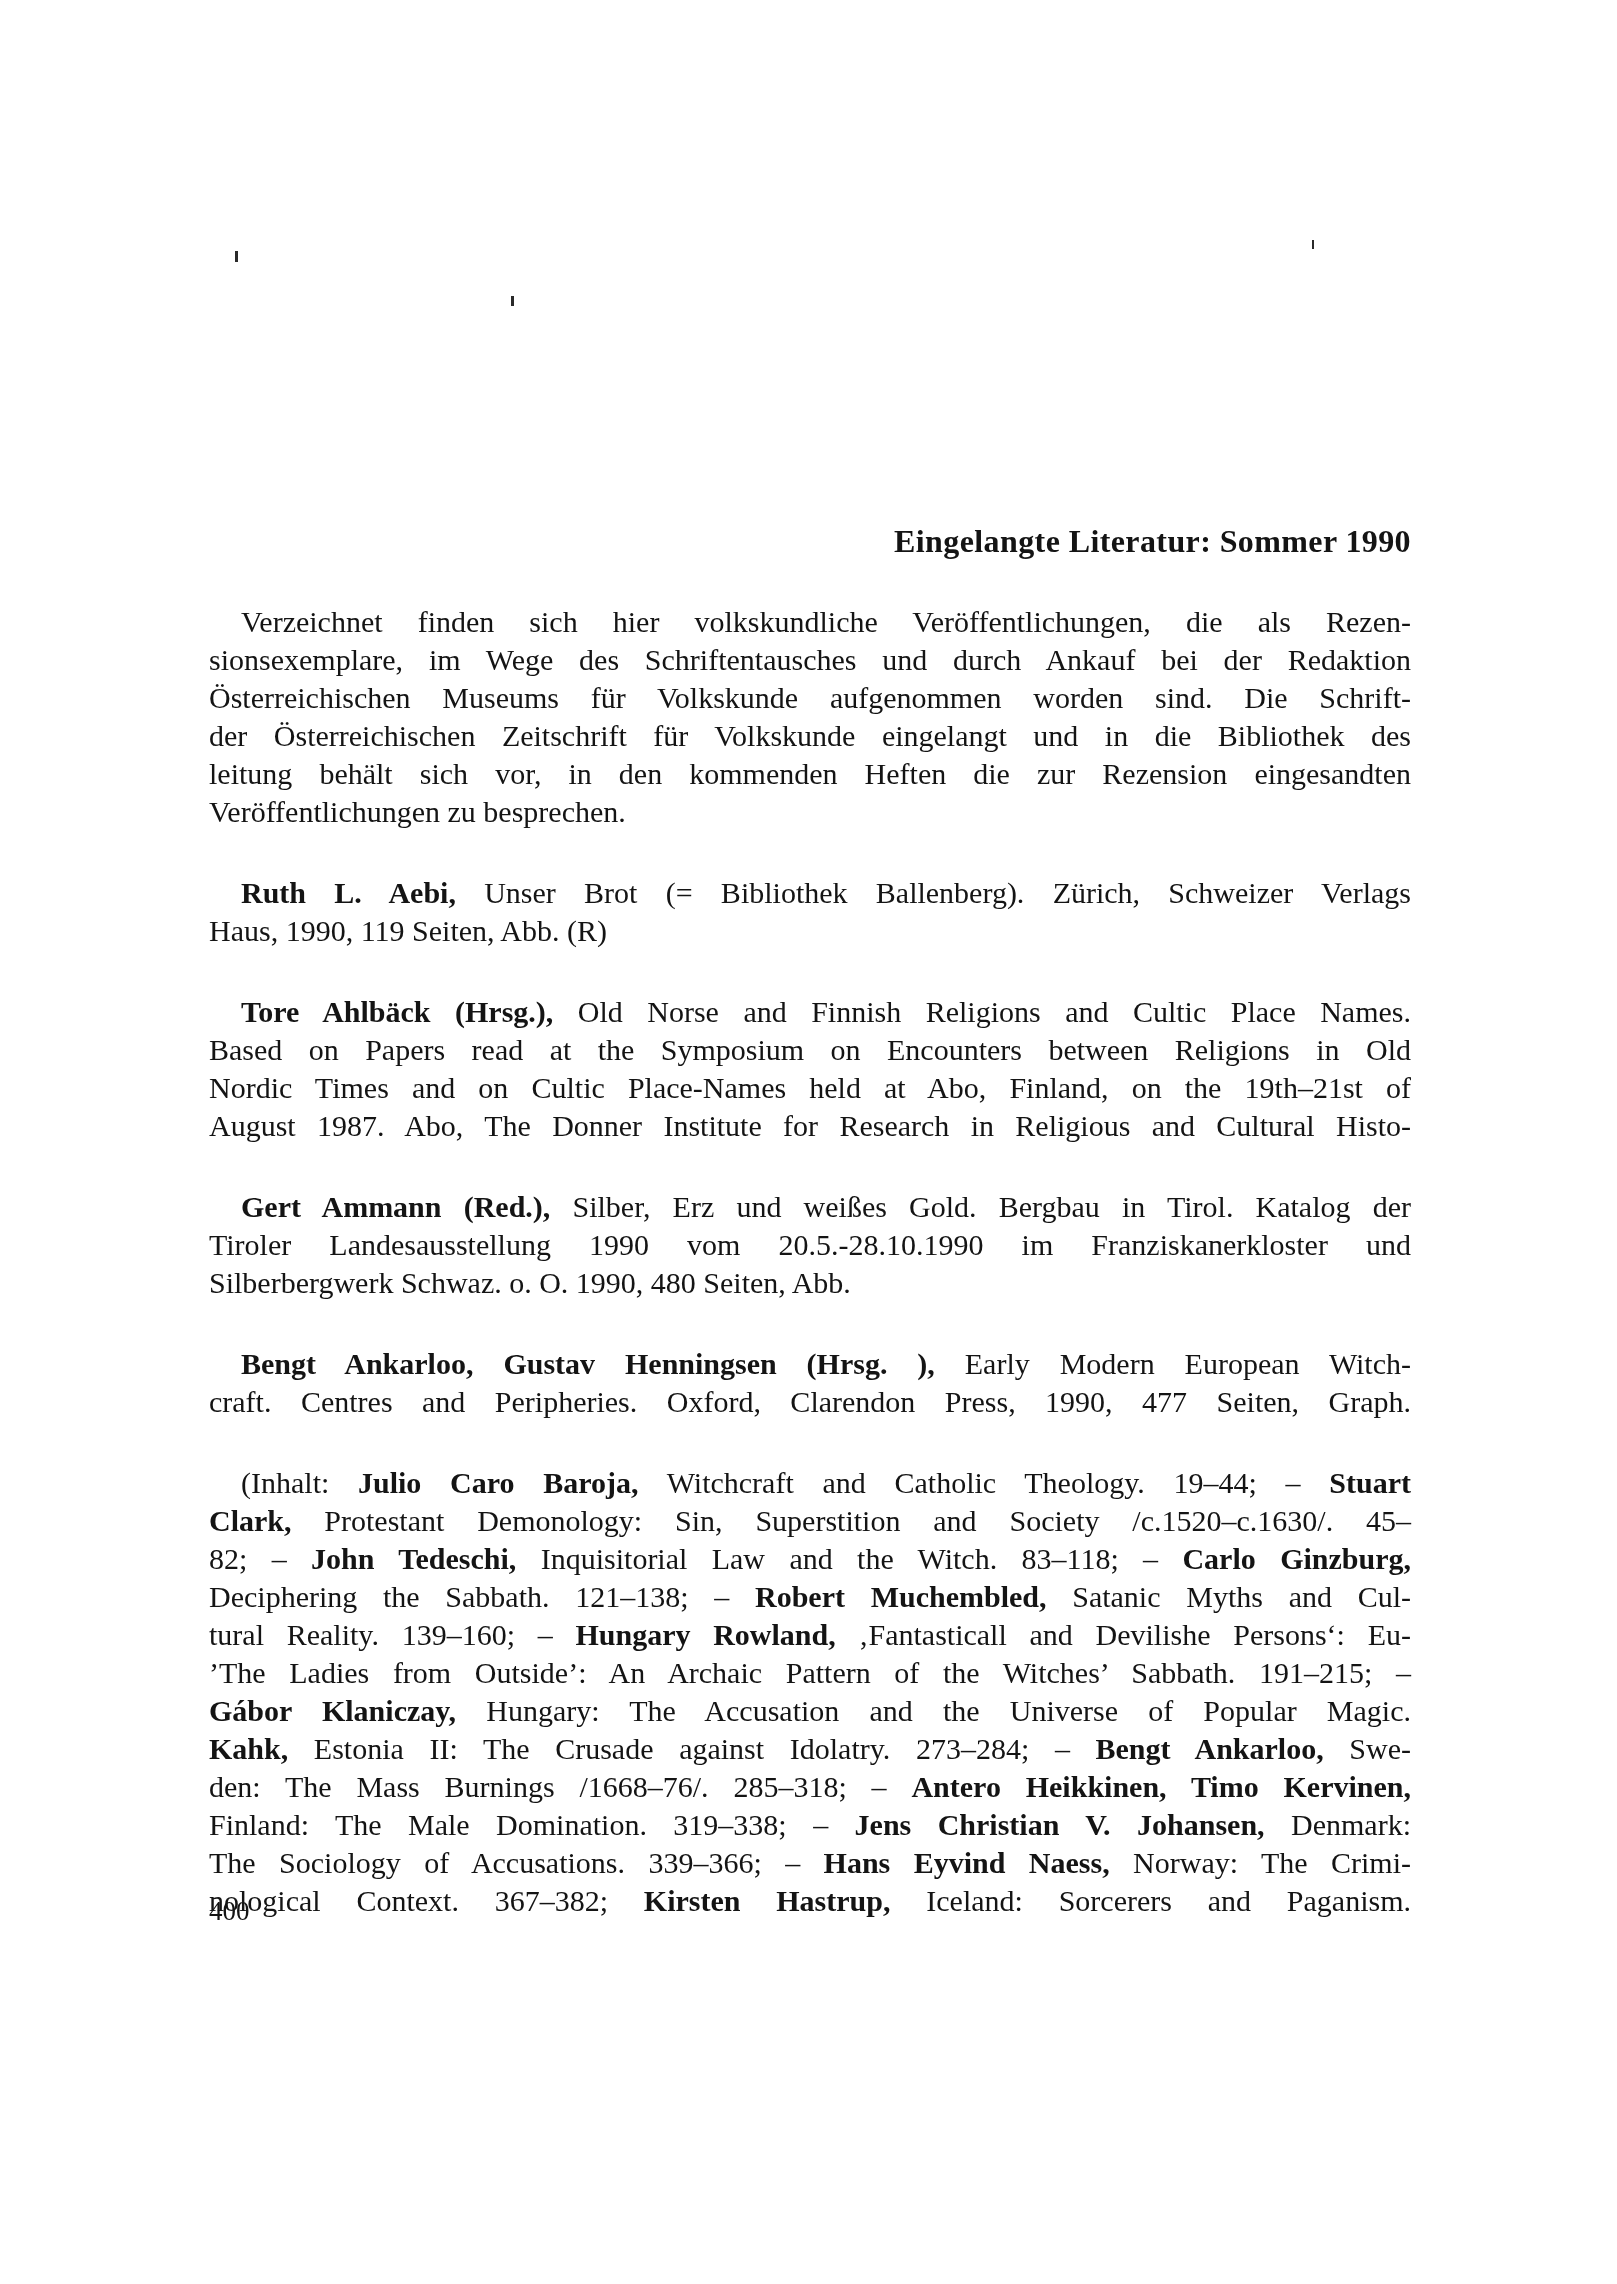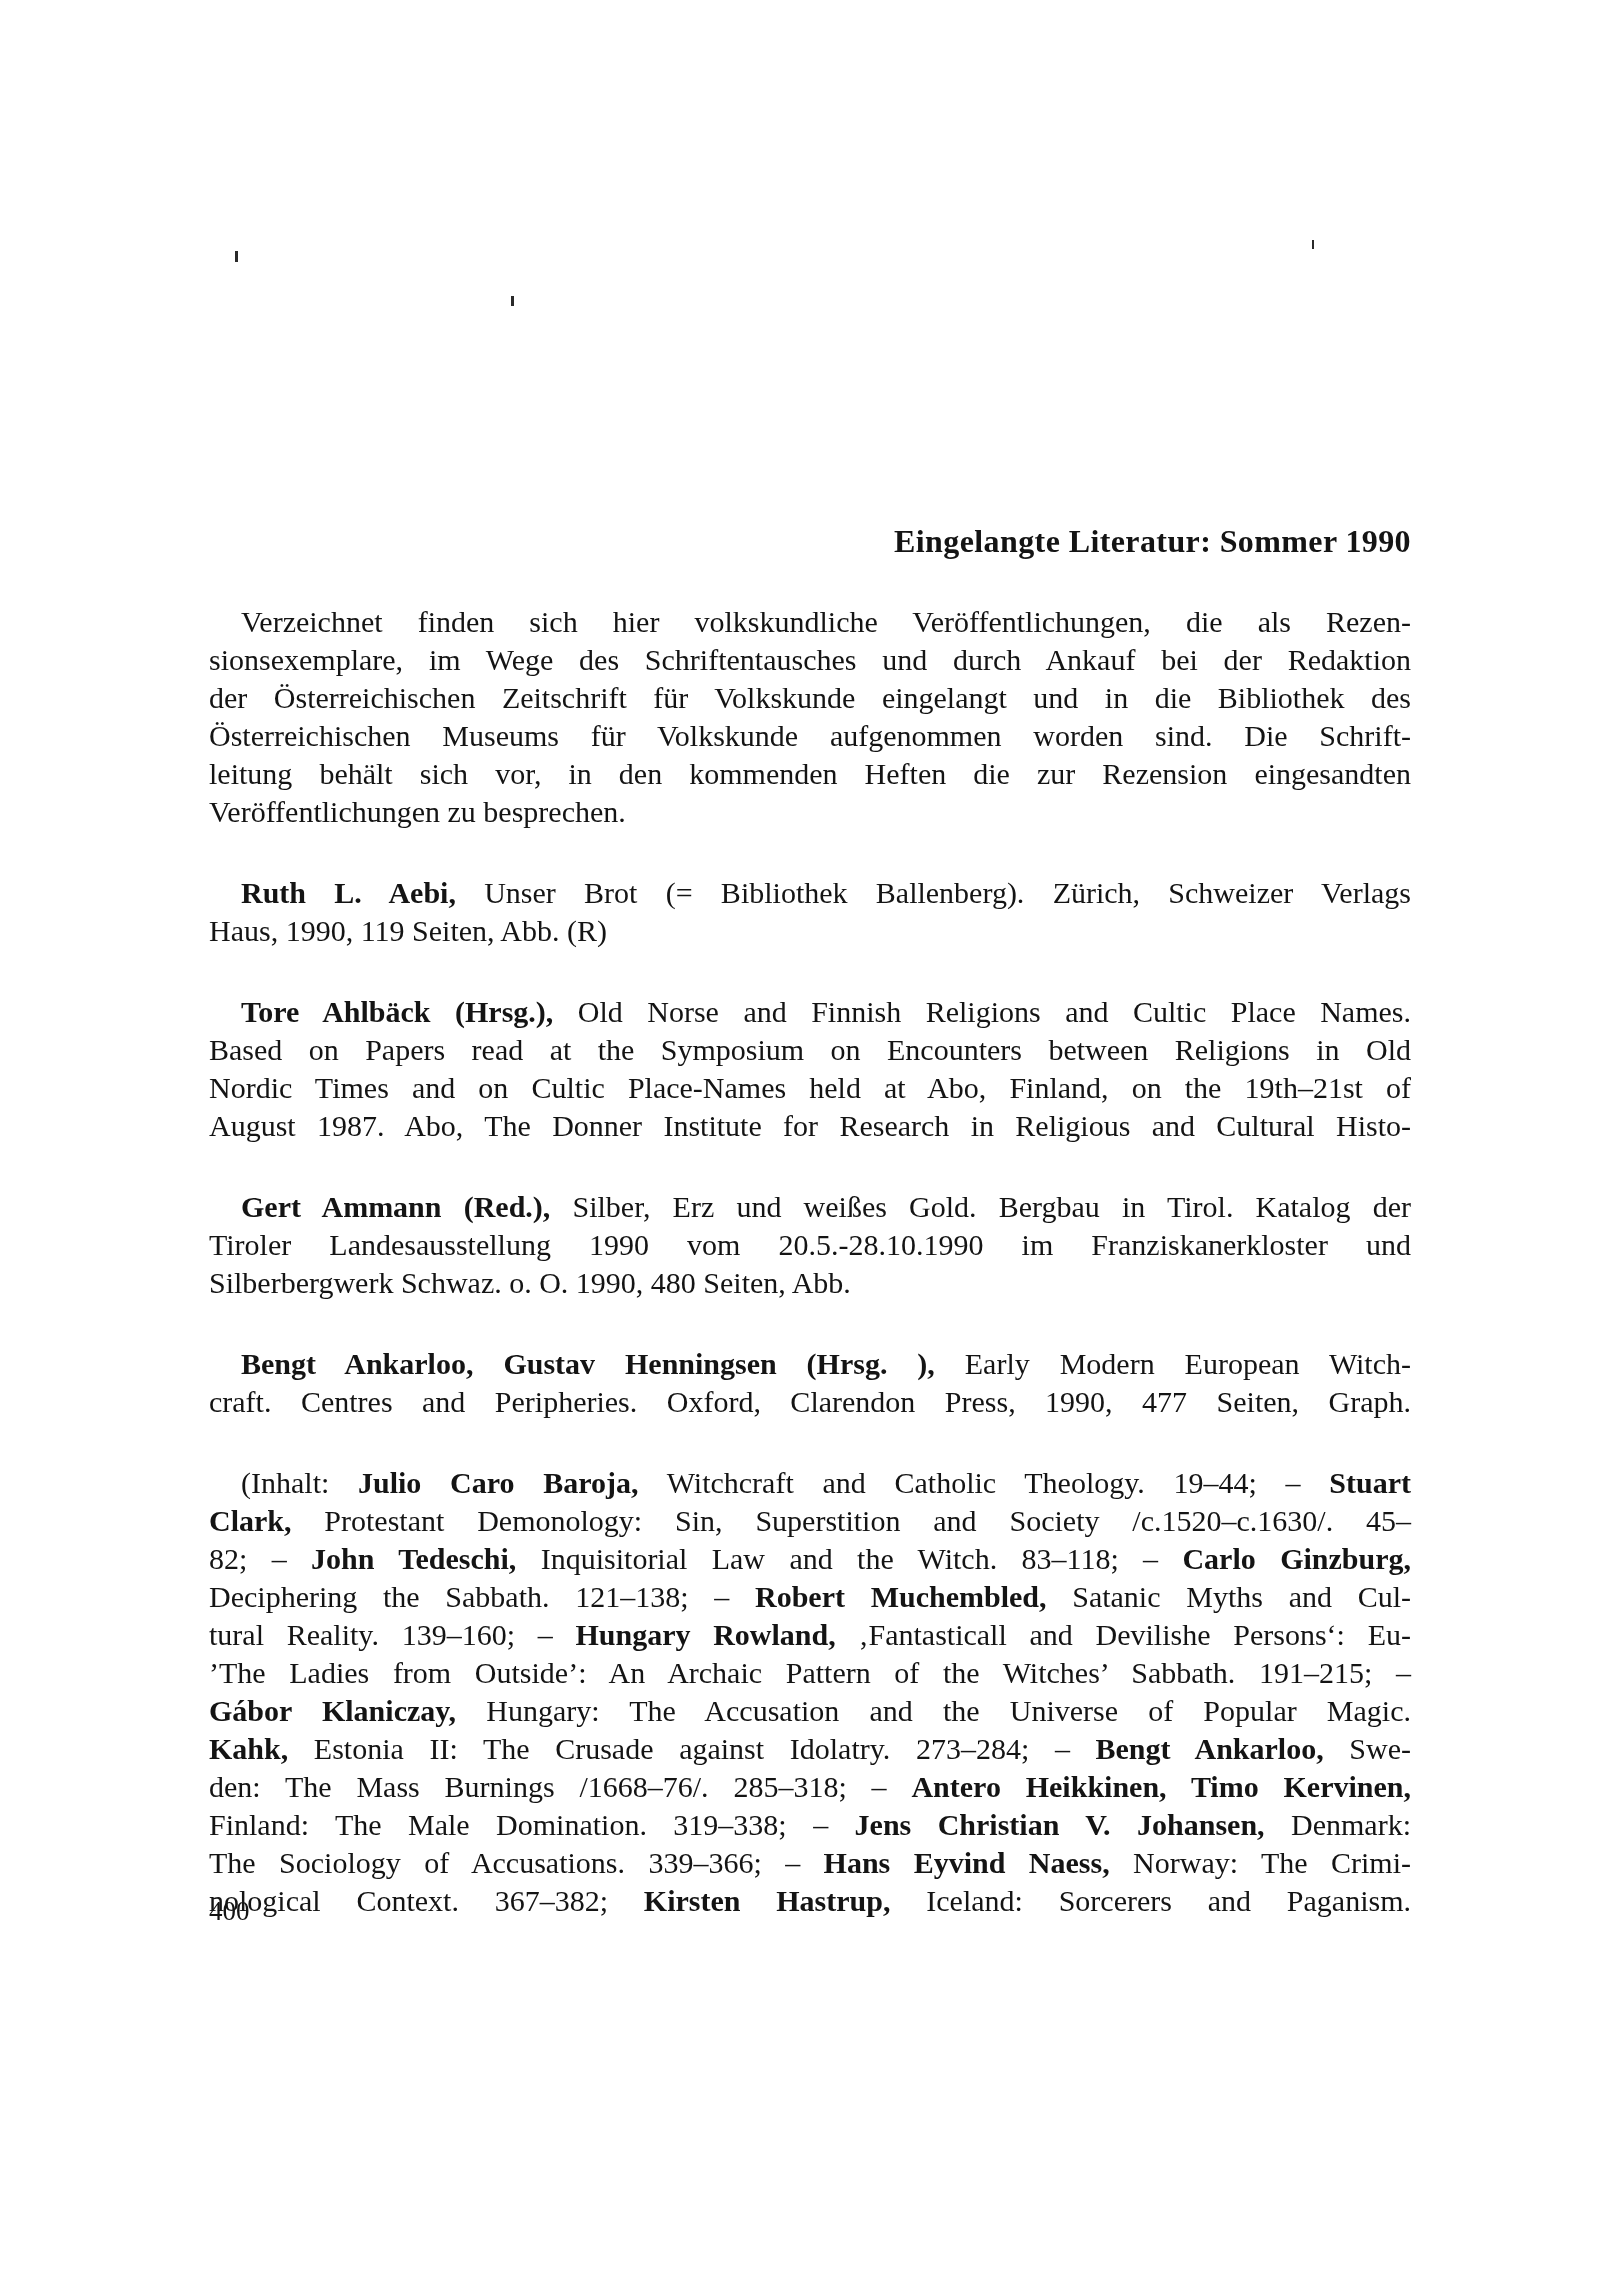--- a/index.html
+++ b/index.html
@@ -71,22 +71,22 @@
   <div class="speck s1"></div>
   <div class="speck s2"></div>
   <div class="speck s3"></div>
 
   <div class="doc">
     <div class="title">Eingelangte Literatur: Sommer 1990</div>
     <div id="content">
         <div class="para">
           <div class="line ind"><span>Verzeichnet finden sich hier volkskundliche Veröffentlichungen, die als Rezen-</span></div>
           <div class="line"><span>sionsexemplare, im Wege des Schriftentausches und durch Ankauf bei der Redaktion</span></div>
+          <div class="line"><span>Österreichischen Museums für Volkskunde aufgenommen worden sind. Die Schrift-</span></div>
           <div class="line"><span>der Österreichischen Zeitschrift für Volkskunde eingelangt und in die Bibliothek des</span></div>
-          <div class="line"><span>Österreichischen Museums für Volkskunde aufgenommen worden sind. Die Schrift-</span></div>
           <div class="line"><span>leitung behält sich vor, in den kommenden Heften die zur Rezension eingesandten</span></div>
           <div class="line nj"><span>Veröffentlichungen zu besprechen.</span></div>
         </div>
         <div class="para">
           <div class="line ind"><span class="b">Ruth L. Aebi,</span><span> Unser Brot  (= Bibliothek Ballenberg). Zürich, Schweizer Verlags</span></div>
           <div class="line nj"><span>Haus, 1990, 119 Seiten, Abb. (R)</span></div>
         </div>
         <div class="para">
           <div class="line ind"><span class="b">Tore Ahlbäck (Hrsg.),</span><span> Old Norse and Finnish Religions and Cultic Place Names.</span></div>
           <div class="line"><span>Based on Papers read at the Symposium on Encounters between Religions in Old</span></div>

